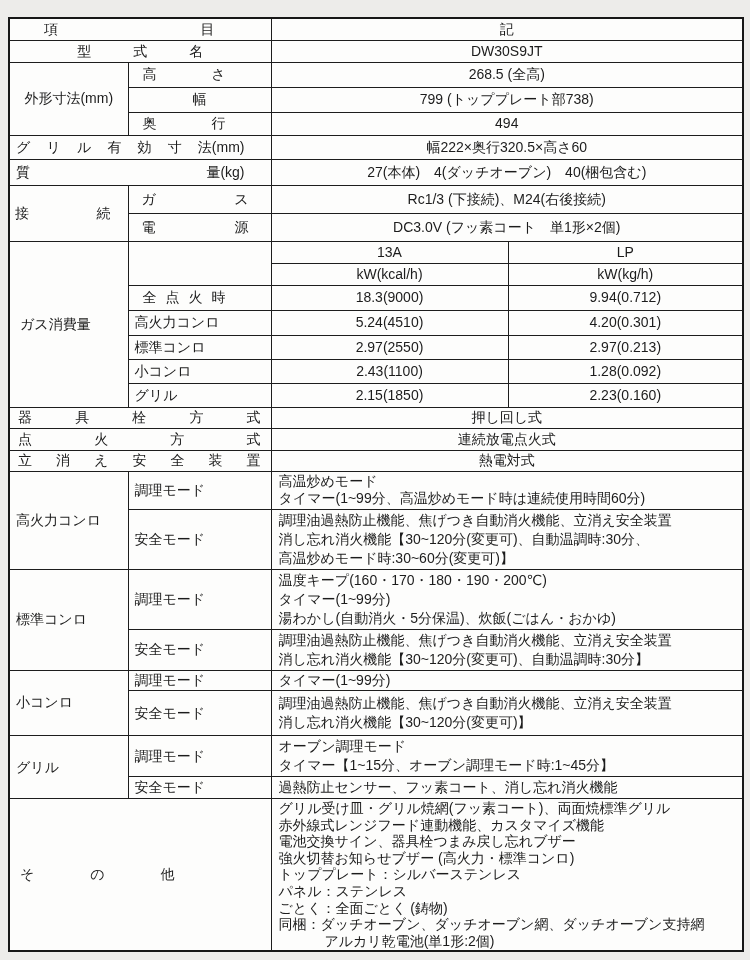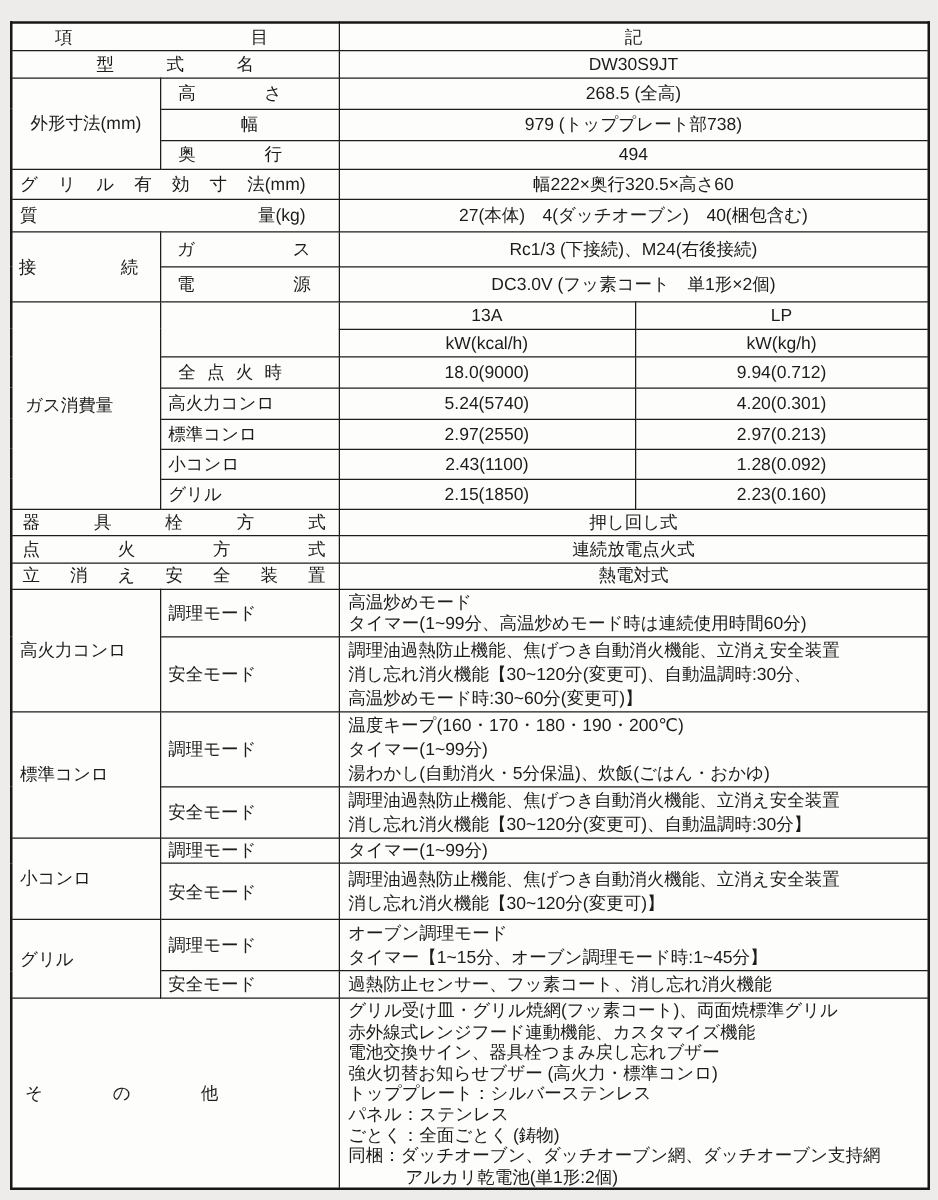--- a/index.html
+++ b/index.html
@@ -93,21 +93,21 @@
       <td>
             <div class="spread sp-b">
               <span>高</span>
               <span>さ</span>
             </div>
           </td>
       <td colspan="2" class="c">268.5 (全高)</td>
     </tr>
     <tr style="height:25px">
       <td class="c">幅</td>
-      <td colspan="2" class="c">979 (トッププレート部738)</td>
+      <td colspan="2" class="c">799 (トッププレート部738)</td>
     </tr>
     <tr style="height:23px">
       <td>
             <div class="spread sp-b">
               <span>奥</span>
               <span>行</span>
             </div>
           </td>
       <td colspan="2" class="c">494</td>
     </tr>
@@ -174,26 +174,26 @@
     </tr>
     <tr style="height:25px">
       <td>
             <div class="spread sp-b">
               <span>全</span>
               <span>点</span>
               <span>火</span>
               <span>時</span>
             </div>
           </td>
-      <td class="c">18.0(9000)</td>
+      <td class="c">18.3(9000)</td>
       <td class="c">9.94(0.712)</td>
     </tr>
     <tr style="height:25px">
       <td class="lbl-left">高火力コンロ</td>
-      <td class="c">5.24(5740)</td>
+      <td class="c">5.24(4510)</td>
       <td class="c">4.20(0.301)</td>
     </tr>
     <tr style="height:24px">
       <td class="lbl-left">標準コンロ</td>
       <td class="c">2.97(2550)</td>
       <td class="c">2.97(0.213)</td>
     </tr>
     <tr style="height:24px">
       <td class="lbl-left">小コンロ</td>
       <td class="c">2.43(1100)</td>

